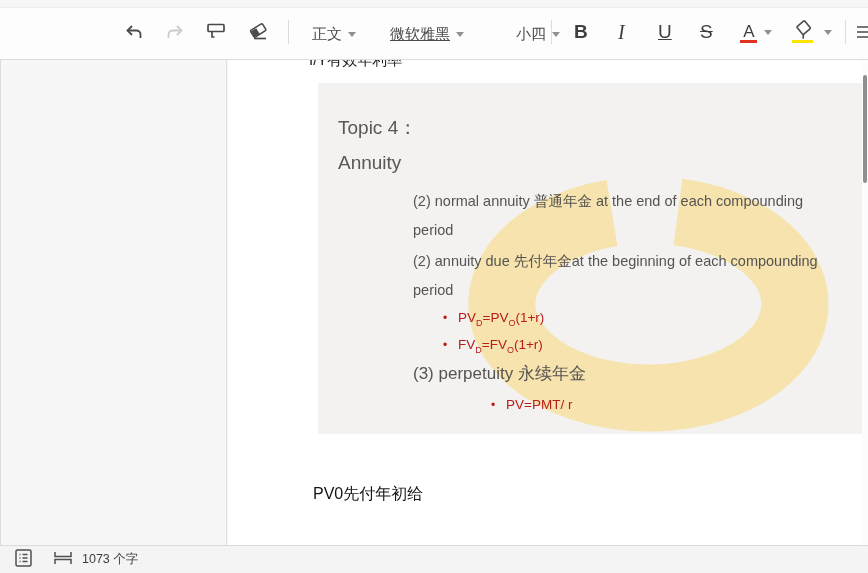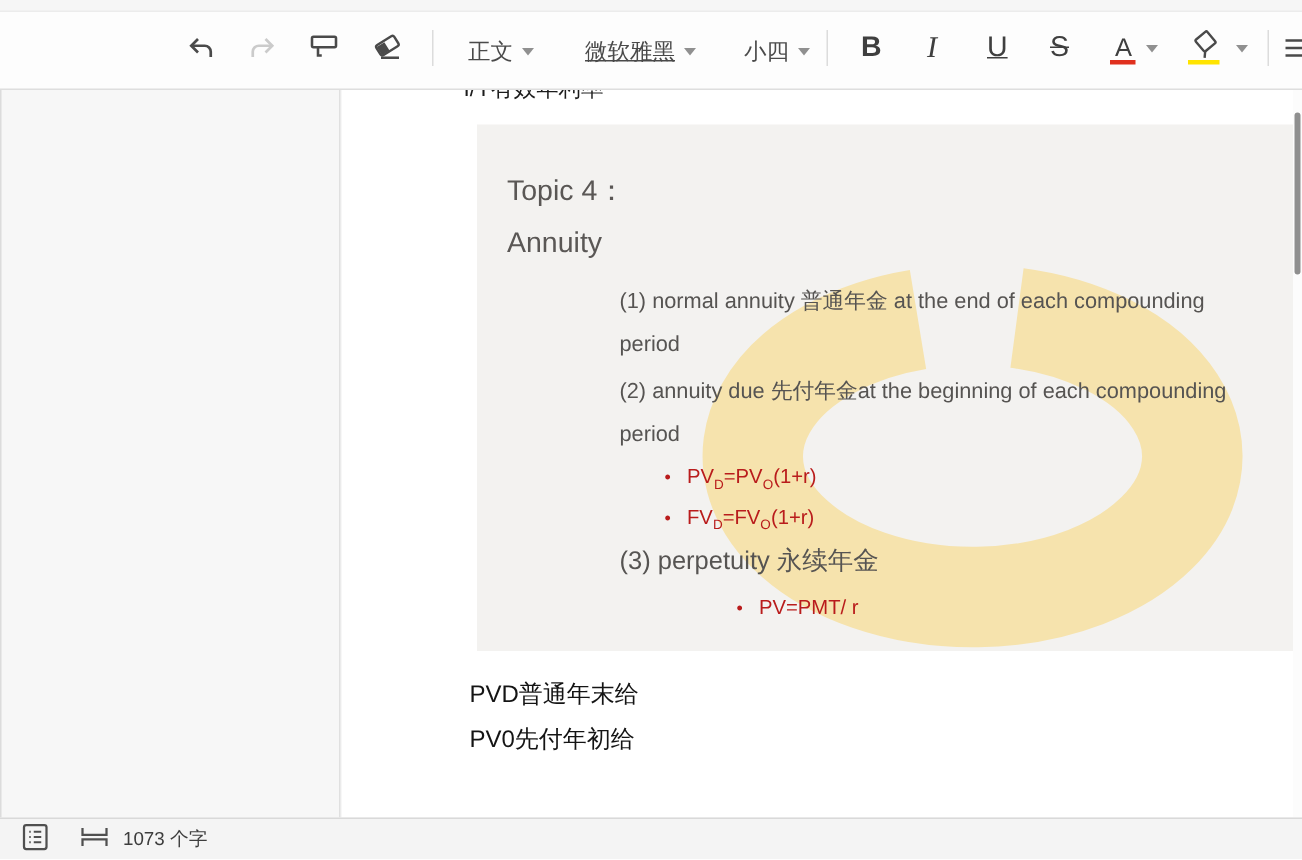--- a/index.html
+++ b/index.html
@@ -121,21 +121,21 @@
     <div class="dropdown" style="left:312px;">
       <span>正文</span>
       <span class="caret"></span>
     </div>
 
     <div class="dropdown" style="left:390px;text-decoration:underline;">
       <span>微软雅黑</span>
       <span class="caret"></span>
     </div>
 
-    <div class="dropdown" style="left:496px;justify-content:flex-end;">
+    <div class="dropdown" style="left:516px;justify-content:flex-end;">
       <span>小四</span>
       <span class="caret"></span>
     </div>
 
     <div class="sep" style="left:551px;"></div>
 
     <button class="fmt-btn fmt-b" style="left:574px;">B</button>
     <button class="fmt-btn fmt-i" style="left:618px;">I</button>
     <button class="fmt-btn fmt-u" style="left:658px;">U</button>
     <button class="fmt-btn fmt-s" style="left:700px;">S</button>
@@ -177,40 +177,39 @@
       <div class="clipped-line">I/Y有效年利率</div>
 
       <div class="slide" style="background:#f3f2f0;">
         <svg class="ring-svg" width="546" height="351" viewBox="0 0 546 351">
           <path d="M 360 129 A 146.5 94 0 1 1 294 130" fill="none" stroke-width="67" stroke-linecap="butt" stroke="#f6e3ad"></path>
         </svg>
 
         <div class="slide-title st1">Topic 4：</div>
         <div class="slide-title st2">Annuity</div>
 
-        <div class="sl sl-0">(1) normal annuity 普通年金 at the end of each compounding</div>
+        <div class="sl sl-0">(2) normal annuity 普通年金 at the end of each compounding</div>
         <div class="sl sl-1">period</div>
         <div class="sl sl-2">(2) annuity due 先付年金at the beginning of each compounding</div>
         <div class="sl sl-3">period</div>
 
         <div class="formula f-0">
           <span class="dot">•</span><span>PV</span><sub>D</sub><span>=PV</span><sub>O</sub><span>(1+r)</span>
         </div>
         <div class="formula f-1">
           <span class="dot">•</span><span>FV</span><sub>D</sub><span>=FV</span><sub>O</sub><span>(1+r)</span>
         </div>
 
         <div class="sl sl-4">(3) perpetuity 永续年金</div>
 
         <div class="formula f-2">
           <span class="dot">•</span><span>PV=PMT/ r</span>
         </div>
       </div>
 
-      <div class="note n1">PVD普通年末给</div>
       <div class="note n2">PV0先付年初给</div>
     </div>
 
     <div class="scrollbar">
       <div class="scroll-thumb"></div>
     </div>
   </div>
 
   <div class="statusbar">
     <button class="sb-icon i1">

